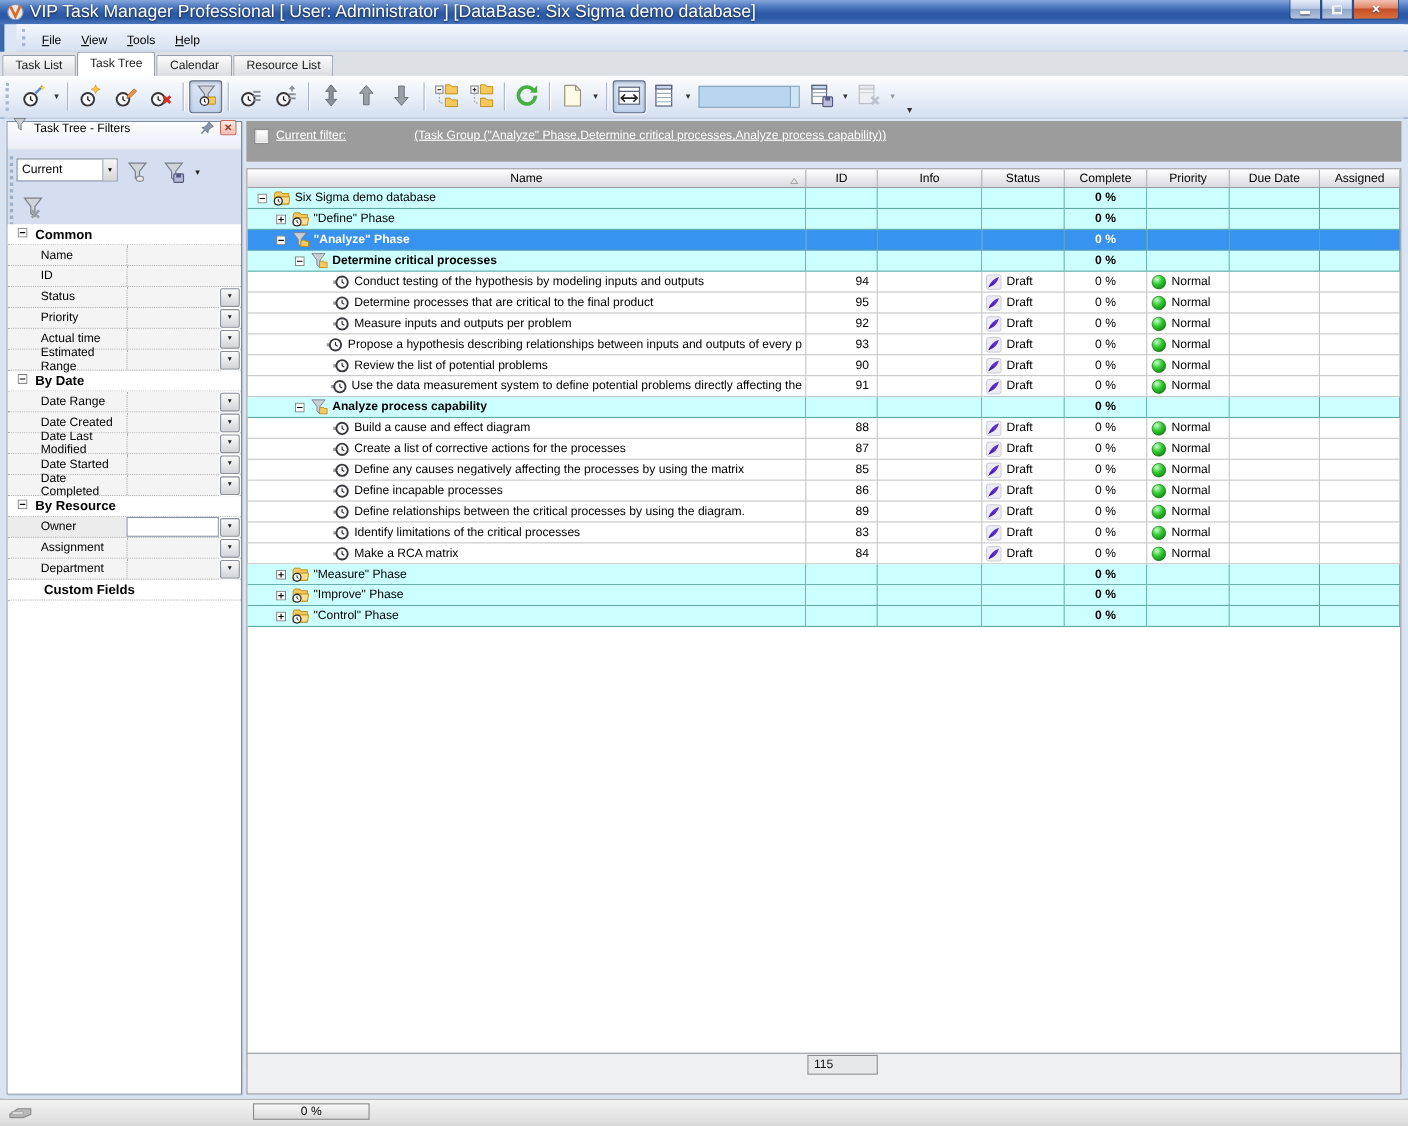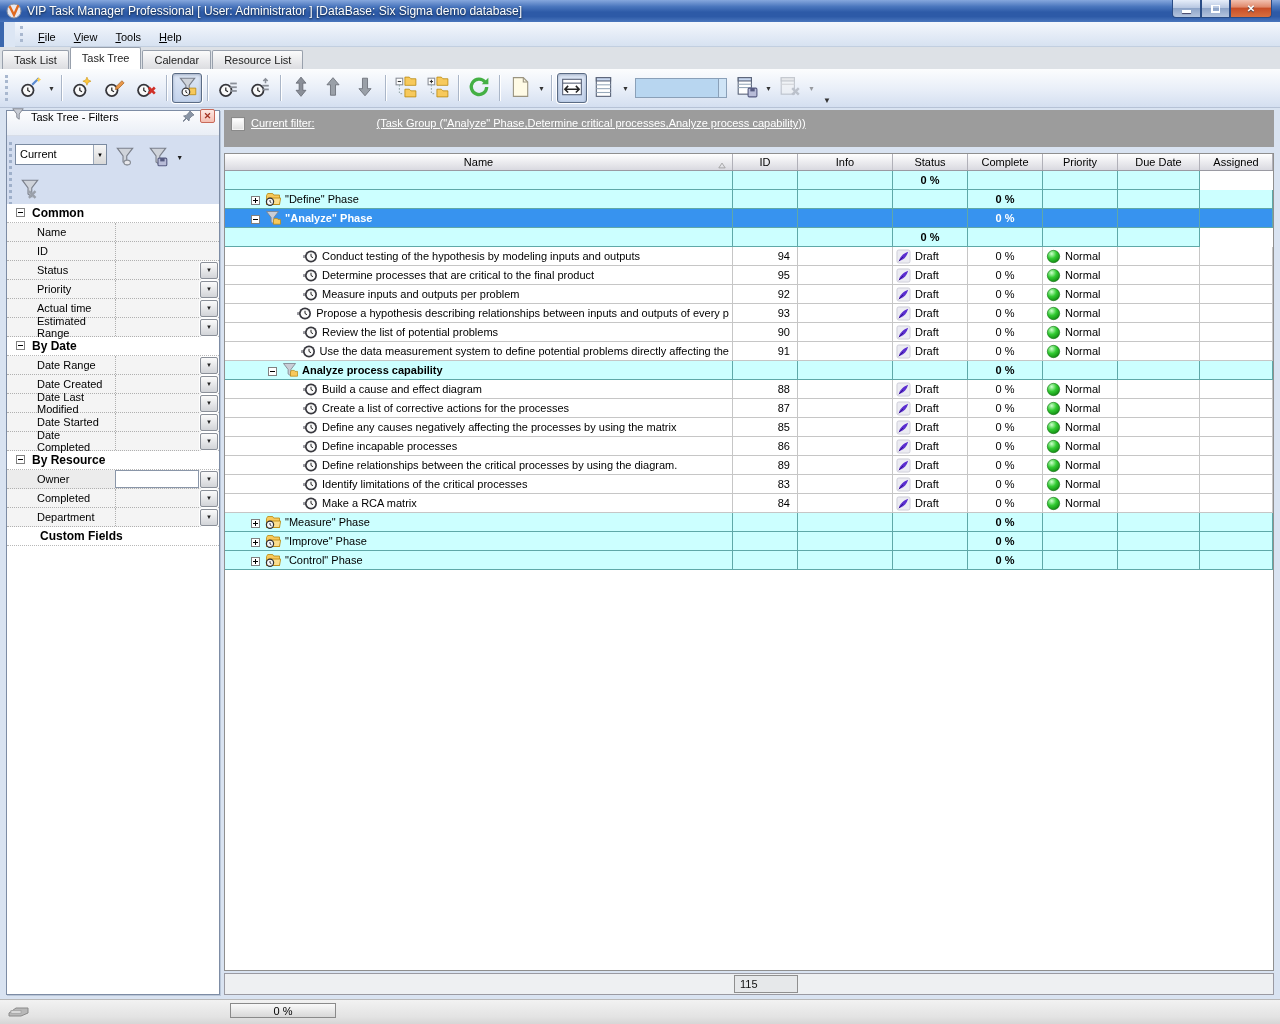--- a/index.html
+++ b/index.html
@@ -5,21 +5,21 @@
   * { margin:0; padding:0; box-sizing:border-box; }
   html,body { width:1280px; height:1024px; overflow:hidden;
     font-family:"Liberation Sans", sans-serif; font-size:11px; color:#000; }
   .window { position:relative; width:1280px; height:1024px;
     background:#dce6f4; border-left:4px solid #3a67ae; border-right:4px solid #3a67ae; }
 
   
   .titlebar { position:absolute; left:-4px; top:0; width:1280px; height:22px;
     background:linear-gradient(180deg,#86a7dd 0%,#4a76bd 30%,#2d5aa7 55%,#2d5aa7 75%,#4a76bd 100%);
     display:flex; align-items:center; padding-left:6px; color:#fff; }
-  .titlebar .title { font-size:12px; text-shadow:0 1px 2px #123; margin-left:5px; }
+  .titlebar .title { font-size:16px; text-shadow:0 1px 2px #123; margin-left:5px; }
   .app-icon { width:16px; height:16px; display:inline-block; }
   .win-controls { position:absolute; right:8px; top:0; display:flex; }
   .win-btn { width:29px; height:18px; border:1px solid #2a4c86; border-top:none;
     background:linear-gradient(180deg,#e7eefa 0%,#b9c8e2 45%,#8fa5c9 50%,#b4c4de 100%);
     display:flex; align-items:center; justify-content:center;
     color:#fff; font-weight:bold; font-size:10px; text-shadow:0 1px 1px #345; }
   .win-btn.min { border-radius:0 0 0 4px; }
   .win-btn.close { width:42px; border-radius:0 0 4px 0;
     background:linear-gradient(180deg,#f2c1b0 0%,#e08a6d 40%,#c94f28 50%,#d96f3f 100%); }
   .win-glyph-min { width:9px; height:3px; background:#fff; box-shadow:0 1px 1px #446; margin-top:6px; }
@@ -131,21 +131,21 @@
   .trow .tcell.c-complete { justify-content:center; }
   .trow.kind-group .tcell.c-complete { font-weight:bold; }
   .trow .bold { font-weight:bold; }
   .tree-pad { display:inline-block; height:1px; }
   .expander { width:9px; height:9px; min-width:9px; margin-right:5px; }
   .tree-ico { width:16px; height:16px; min-width:16px; margin-right:4px; }
   .tree-ico svg { width:16px; height:16px; display:block; }
   .cell-ico { width:15px; height:15px; min-width:15px; margin-right:4px; }
   .cell-ico svg { width:15px; height:15px; display:block; }
 
-  .grid-footer { position:absolute; bottom:0; left:0; right:0; height:22px;
+  .grid-footer { position:absolute; bottom:0; left:0; right:0; height:38px;
     background:#eef0f2; border:1px solid #9a9aa2; }
   .footer-count { position:absolute; left:509px; top:1px; width:64px; height:18px;
     background:#e6e8ea; border:1px solid #8f8f8f; padding:2px 0 0 5px; font-size:11px; color:#111; }
 
   
   .statusbar { position:absolute; left:-4px; bottom:0; width:1280px; height:25px;
     background:linear-gradient(180deg,#f2f2f2 0%,#e3e3e3 70%,#d6d6d6 100%);
     border-top:1px solid #b8b8b8; }
   .statusbar .sb-icon { position:absolute; left:8px; top:4px; }
   .progressbar { position:absolute; left:230px; top:3px; width:106px; height:15px;
@@ -474,21 +474,21 @@
                 <line x1="2" y1="4.5" x2="7" y2="4.5" stroke="#000"></line>
               </svg></span>
             <span class="sec-label">By Resource</span>
           </div>
           <div class="frow active">
             <span class="flabel">Owner</span>
             <span class="fvalue"></span>
             <span class="fdrop">▼</span>
           </div>
           <div class="frow">
-            <span class="flabel">Completed</span>
+            <span class="flabel">Assignment</span>
             <span class="fvalue"></span>
             <span class="fdrop">▼</span>
           </div>
           <div class="frow">
             <span class="flabel">Department</span>
             <span class="fvalue"></span>
             <span class="fdrop">▼</span>
           </div>
           <div class="fsection-header no-box">
             <span class="sec-label">Custom Fields</span>
@@ -528,20 +528,37 @@
             </div>
             <div class="hcell">
               <span>Due Date</span>
             </div>
             <div class="hcell">
               <span>Assigned</span>
             </div>
           </div>
         <div id="grid-rows">
             <div class="trow cols kind-group">
+              <div class="tcell c-name">
+                <span class="tree-pad" style="width: 6px;"></span>
+                <span class="expander"><svg viewBox="0 0 9 9" width="9" height="9">
+                    <rect x="0.5" y="0.5" width="8" height="8" fill="#fff" stroke="#808080"></rect>
+                    <line x1="2" y1="4.5" x2="7" y2="4.5" stroke="#000"></line>
+                  </svg></span>
+                <span class="tree-ico">
+                  <svg viewBox="0 0 16 16">
+                    <path d="M1.5 4.5 l1.2 -2 h5 l1 1.5 h5.8 v9.5 h-13 z" fill="#f7c95c" stroke="#b8860b" stroke-width="0.8"></path>
+                    <path d="M1.5 13.5 l2.2 -6.5 h12 l-1.2 6.5 z" fill="#fbde8e" stroke="#b8860b" stroke-width="0.8"></path>
+                    <circle cx="5" cy="10.8" r="4.2" fill="#2e2e32"></circle>
+                    <circle cx="5" cy="10.8" r="3" fill="#f8f8f8"></circle>
+                    <path d="M5 9 v1.9 l1.4 0.9" stroke="#222" stroke-width="0.9" fill="none"></path>
+                  </svg>
+                </span>
+                <span class="">Six Sigma demo database</span>
+              </div>
               <div class="tcell c-id"></div>
               <div class="tcell c-info"></div>
               <div class="tcell c-status"></div>
               <div class="tcell c-complete">
                 <span>0 %</span>
               </div>
               <div class="tcell c-priority"></div>
               <div class="tcell c-due"></div>
               <div class="tcell c-assigned"></div>
             </div>
@@ -593,20 +610,34 @@
               <div class="tcell c-info"></div>
               <div class="tcell c-status"></div>
               <div class="tcell c-complete">
                 <span>0 %</span>
               </div>
               <div class="tcell c-priority"></div>
               <div class="tcell c-due"></div>
               <div class="tcell c-assigned"></div>
             </div>
             <div class="trow cols kind-group">
+              <div class="tcell c-name">
+                <span class="tree-pad" style="width: 40px;"></span>
+                <span class="expander"><svg viewBox="0 0 9 9" width="9" height="9">
+                    <rect x="0.5" y="0.5" width="8" height="8" fill="#fff" stroke="#808080"></rect>
+                    <line x1="2" y1="4.5" x2="7" y2="4.5" stroke="#000"></line>
+                  </svg></span>
+                <span class="tree-ico">
+                  <svg viewBox="0 0 16 16">
+                    <path d="M1.5 1.5 h12 l-4.6 6 v6.5 l-2.8 -2.1 v-4.4 z" fill="#c9cdd6" stroke="#7a7f8a" stroke-width="0.8"></path>
+                    <path d="M8.5 10 l0.8 -1.6 h3 l0.7 1 h2.5 v4.8 h-7 z" fill="#f7c95c" stroke="#b8860b" stroke-width="0.7"></path>
+                  </svg>
+                </span>
+                <span class="bold">Determine critical processes</span>
+              </div>
               <div class="tcell c-id"></div>
               <div class="tcell c-info"></div>
               <div class="tcell c-status"></div>
               <div class="tcell c-complete">
                 <span>0 %</span>
               </div>
               <div class="tcell c-priority"></div>
               <div class="tcell c-due"></div>
               <div class="tcell c-assigned"></div>
             </div>

